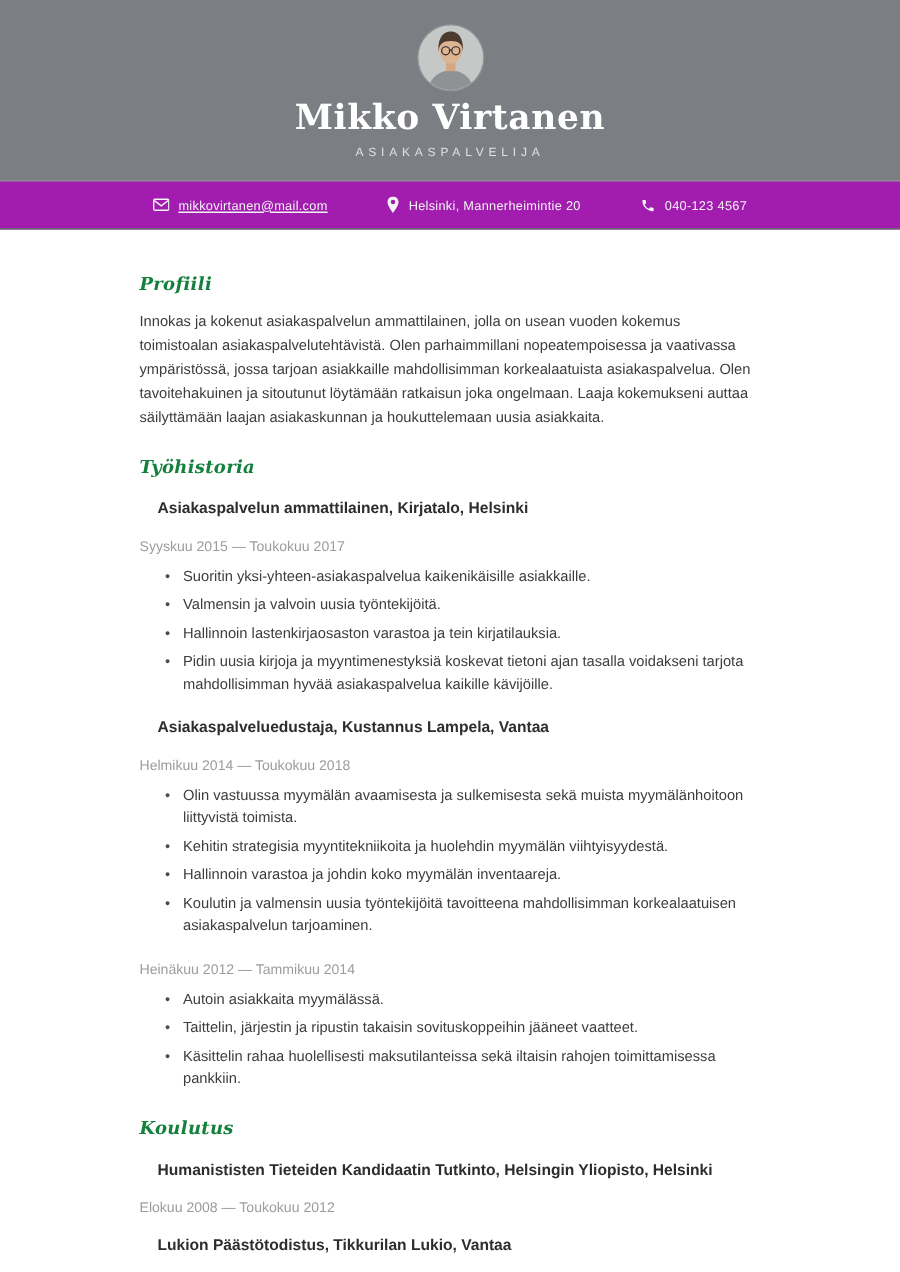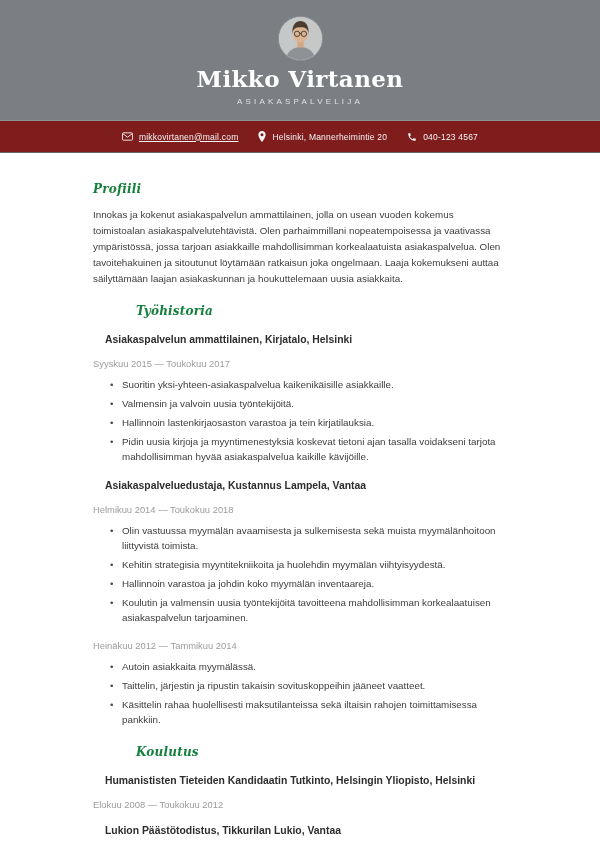--- a/index.html
+++ b/index.html
@@ -26,41 +26,41 @@
     font-weight: 700; font-size: 23px; line-height: 27px;
     color: #ffffff; margin: 0; padding-top: 22px; letter-spacing: 0.4px;
   }
   .hdr .subtitle {
     font-size: 8px; letter-spacing: 3.2px; color: #dfe1e2;
     margin-top: 5px; text-transform: uppercase;
   }
 
   
   .contactbar {
-    background: #7f1d1d; height: 33px;
+    background: #a21caf; height: 33px;
     border-top: 1px solid #8e9194; border-bottom: 1px solid #64666a;
     display: flex; justify-content: center; align-items: center;
-    gap: 20px; color: #f2f3f3; font-size: 8.5px; letter-spacing: 0.2px;
+    gap: 40px; color: #f2f3f3; font-size: 8.5px; letter-spacing: 0.2px;
   }
   .citem { display: flex; align-items: center; gap: 6px; white-space: nowrap; }
   .cicon { display: inline-flex; }
   .cicon svg { display: block; }
   .clink { color: #f2f3f3; text-decoration: underline; cursor: pointer; }
 
   
   main { padding: 26px 92px 0 93px; }
   h2 {
     font-family: "DejaVu Serif", "Liberation Serif", serif;
     font-weight: 700; font-size: 12px; line-height: 20px;
     color: #15803d; margin: 0 0 8px 0; letter-spacing: 0.2px; font-style: italic;
   }
   .profile p {
     font-size: 9.8px; line-height: 16px; color: #3d3d3d; margin: 0 0 14px 0;
   }
-  section.work h2, section.education h2 { margin-bottom: 7px; margin-left: 43px; }
+  section.work h2, section.education h2 { margin-bottom: 7px; }
   .entry h3 {
     font-size: 10.4px; line-height: 13px; font-weight: 700;
     color: #2d2d2d; margin: 12px;
   }
   .date { font-size: 9.4px; color: #9c9c9c; margin: 3px 0 0 0; }
   .entry ul { list-style: none; margin: 8px 0 0 0; padding: 0 0 0 17px; }
   .entry li {
     position: relative; padding-left: 12px;
     font-size: 9.8px; line-height: 15px; color: #3d3d3d; margin-bottom: 4px;
   }

